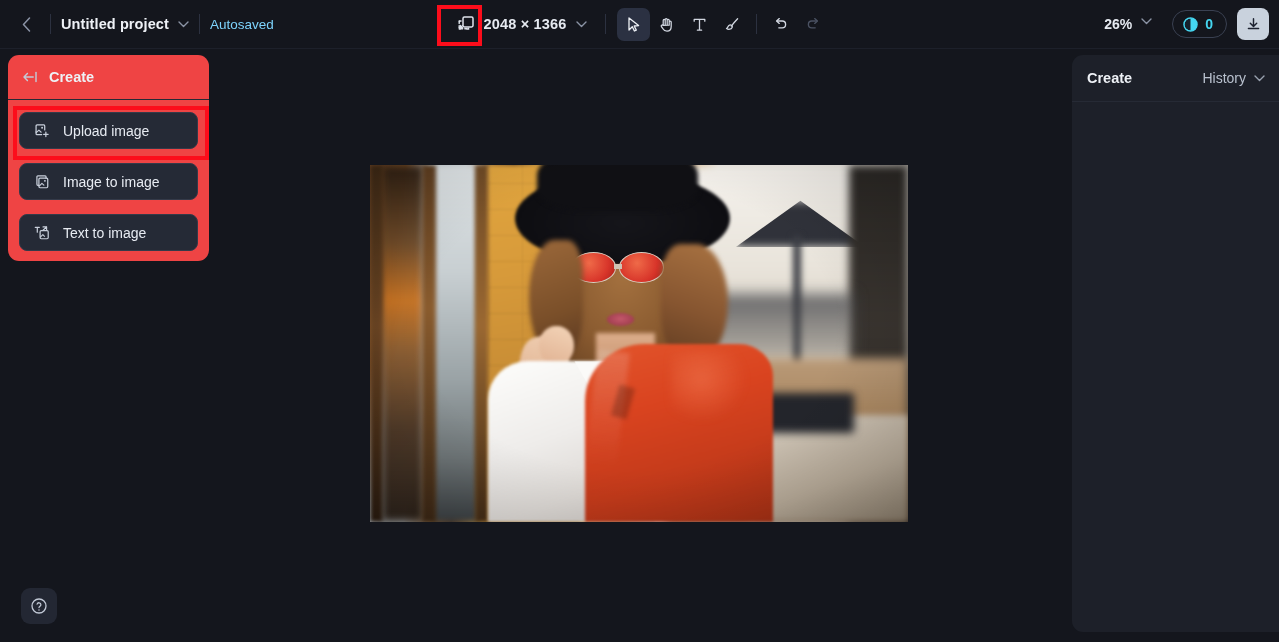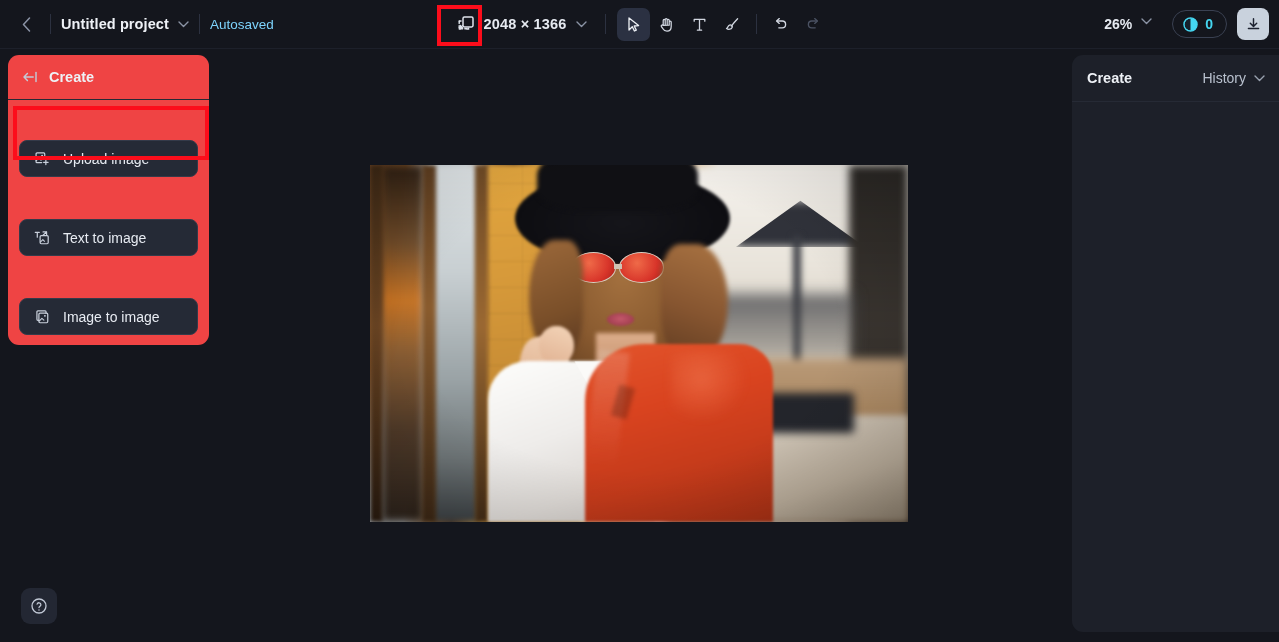--- a/index.html
+++ b/index.html
@@ -85,21 +85,21 @@
     border-bottom: 1px solid #262a35;
   }
   .lp-title { color: #eef1f6; font-size: 14.5px; font-weight: bold; }
   .collapse-icon { color: #c3cad6; display:flex; align-items:center; cursor:pointer;}
   .lp-body { padding: 12px 11px 0 11px; display: flex; flex-direction: column; gap: 14px; }
   .create-btn {
     height: 37px; border: 1px solid #343a49; border-radius: 8px;
     background: #252a36;
     display: flex; align-items: center; gap: 13px;
     padding: 0 14px; cursor: pointer;
-    color: #e7ebf2; font-size: 14px; margin-top: 28px;
+    color: #e7ebf2; font-size: 14px;
   }
   .create-btn .ci { display:flex; align-items:center; color:#c9d0dc; }
 
   
   .right-panel {
     position: absolute; right: 0; top: 55px;
     width: 207px; height: 577px;
     background: #1d2029;
     border-radius: 11px 0 0 11px;
   }
@@ -297,39 +297,39 @@
           <circle cx="8.6" cy="5.1" r="1" fill="#c9d0dc"></circle>
           <path d="M12.6 9.6 V14.4 M10.2 12 H15" stroke="#c9d0dc" stroke-width="1.3" stroke-linecap="round"></path>
         </svg>
       </span>
       <span>Upload image</span>
     </div>
 
     <div class="create-btn">
       <span class="ci">
         <svg width="16" height="16" viewBox="0 0 17 17" fill="none" aria-hidden="true">
+          <path d="M12.8 4.4 V3 a1 1 0 00-1-1 H4.1 a1 1 0 00-1 1 V11 a1 1 0 001 1 H5.3" stroke="#c9d0dc" stroke-width="1.3" stroke-linecap="round" fill="none"></path>
+          <rect x="5.2" y="4.4" width="9.4" height="10.2" rx="1.2" stroke="#c9d0dc" stroke-width="1.3"></rect>
+          <path d="M5.8 12.6 L8.4 10 L10.5 11.9" stroke="#c9d0dc" stroke-width="1.15" stroke-linecap="round" stroke-linejoin="round" fill="none"></path>
+          <circle cx="11.6" cy="7.3" r="1" fill="#c9d0dc"></circle>
+        </svg>
+      </span>
+      <span>Image to image</span>
+    </div>
+
+    <div class="create-btn">
+      <span class="ci">
+        <svg width="16" height="16" viewBox="0 0 17 17" fill="none" aria-hidden="true">
           <path d="M1.4 2.6 H5.6 M3.5 2.6 V7.6" stroke="#c9d0dc" stroke-width="1.3" stroke-linecap="round"></path>
           <rect x="6.5" y="6" width="8.6" height="8.6" rx="1.2" stroke="#c9d0dc" stroke-width="1.3"></rect>
           <path d="M7 12.6 L9.4 10.2 L11.2 12" stroke="#c9d0dc" stroke-width="1.15" stroke-linecap="round" stroke-linejoin="round" fill="none"></path>
           <path d="M13.4 2 L9.6 5.6 M9.6 2 h3.8 v3.4" stroke="#c9d0dc" stroke-width="1.25" stroke-linecap="round" stroke-linejoin="round" fill="none"></path>
         </svg>
       </span>
       <span>Text to image</span>
-    </div>
-
-    <div class="create-btn">
-      <span class="ci">
-        <svg width="16" height="16" viewBox="0 0 17 17" fill="none" aria-hidden="true">
-          <path d="M12.8 4.4 V3 a1 1 0 00-1-1 H4.1 a1 1 0 00-1 1 V11 a1 1 0 001 1 H5.3" stroke="#c9d0dc" stroke-width="1.3" stroke-linecap="round" fill="none"></path>
-          <rect x="5.2" y="4.4" width="9.4" height="10.2" rx="1.2" stroke="#c9d0dc" stroke-width="1.3"></rect>
-          <path d="M5.8 12.6 L8.4 10 L10.5 11.9" stroke="#c9d0dc" stroke-width="1.15" stroke-linecap="round" stroke-linejoin="round" fill="none"></path>
-          <circle cx="11.6" cy="7.3" r="1" fill="#c9d0dc"></circle>
-        </svg>
-      </span>
-      <span>Image to image</span>
     </div>
   </div>
 </div>
 
 <div class="canvas-area">
   <div class="artboard">
 
     <div class="photo">
 
       <div class="ph-layer" style="left:0;top:0;width:100%;height:100%;

